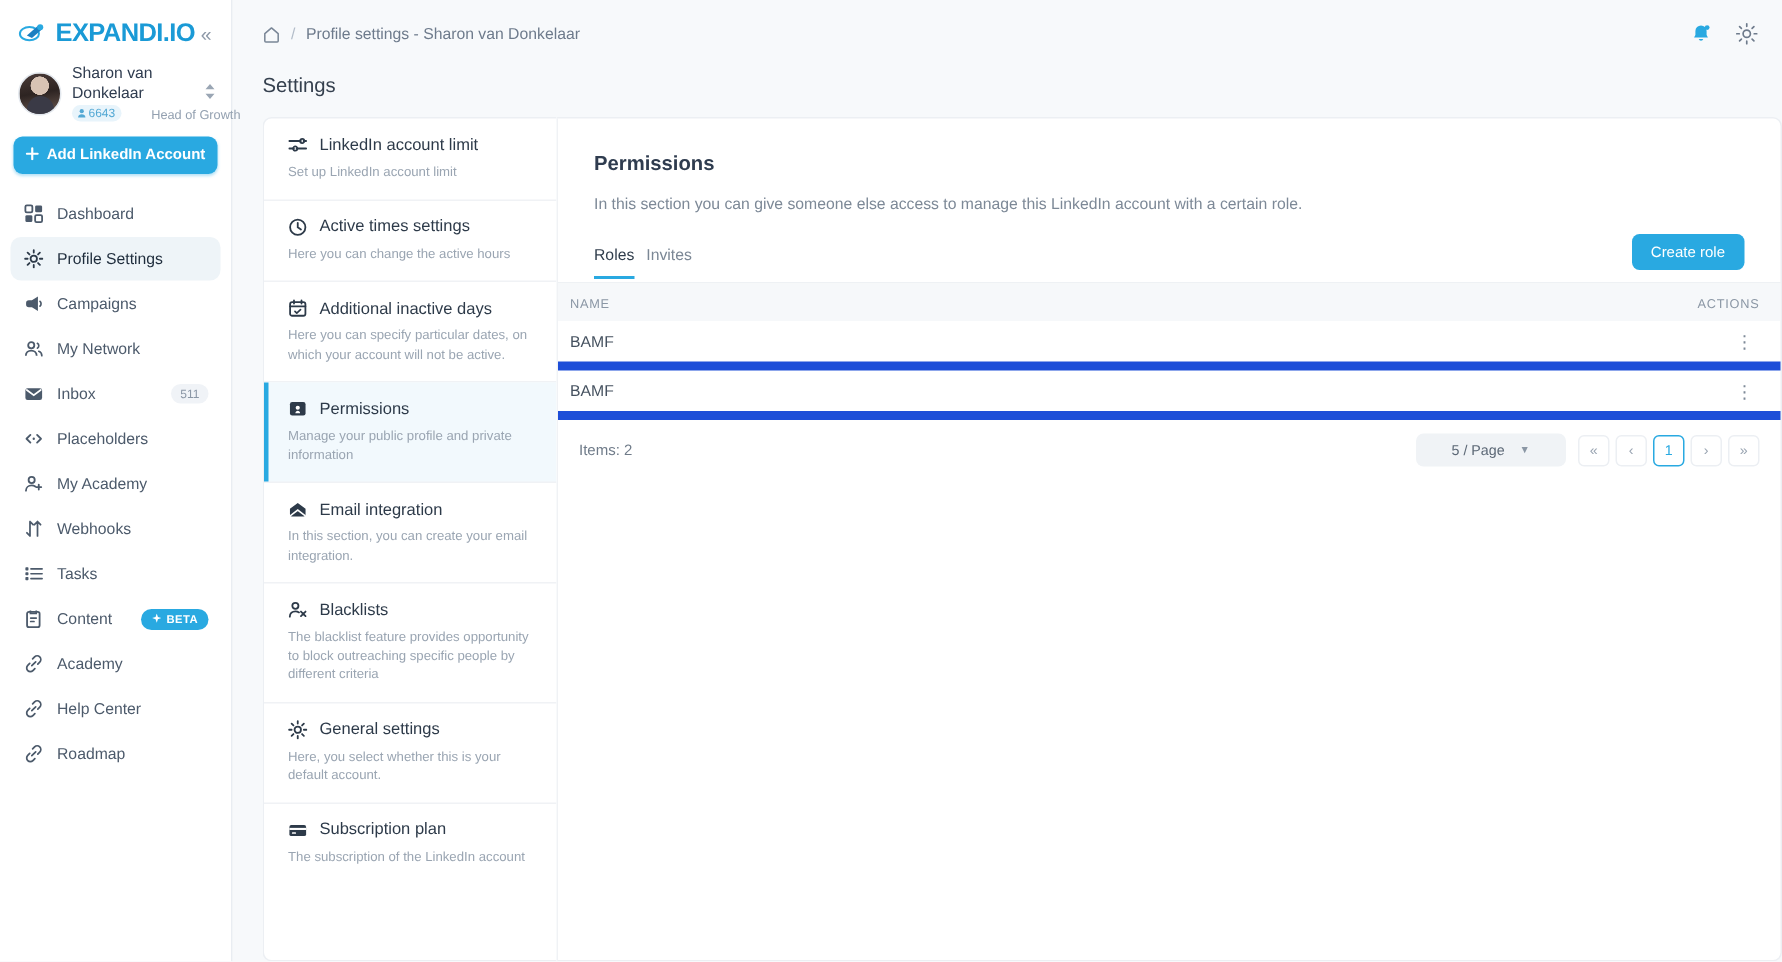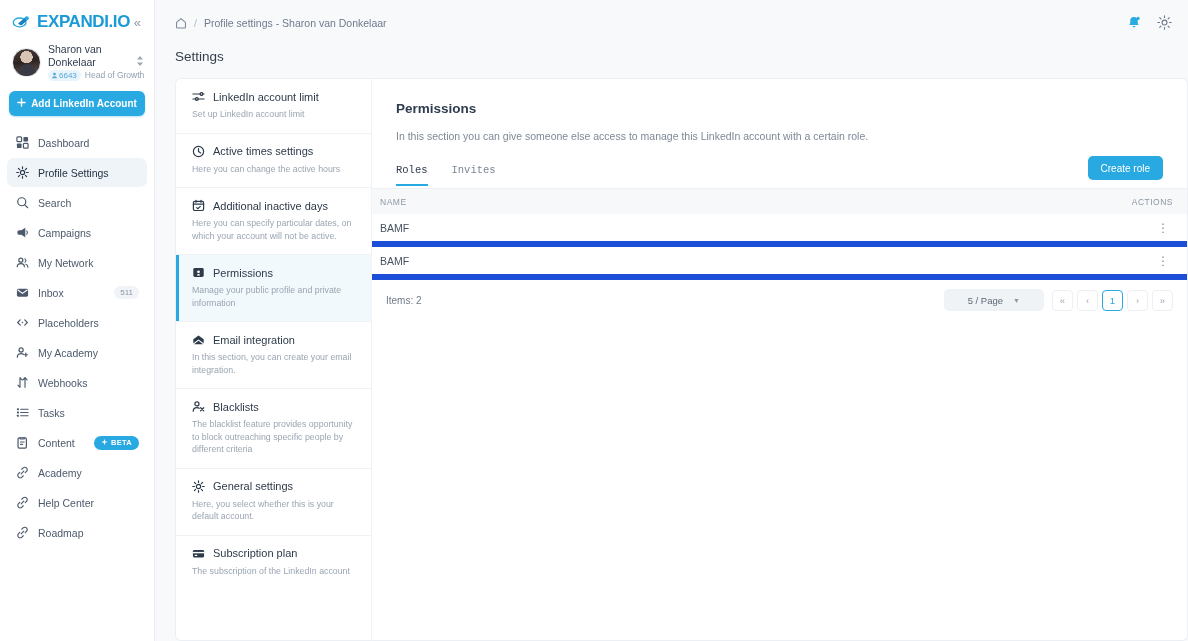--- a/index.html
+++ b/index.html
@@ -50,21 +50,21 @@
   }
   .avatar::after{
     content:""; position:absolute; left:50%; top:58%;
     width:18px; height:16px; transform:translateX(-50%);
     background:#3a3a46; border-radius: 9px 9px 0 0;
   }
   .profile-mid { flex: 1 1 auto; min-width: 0; }
   .profile-name {
     font-size: 10.5px; line-height: 13px; color: #2f3c4f; font-weight: 400;
   }
-  .profile-meta { display: flex; align-items: flex-start; gap: 4px; margin-top: 1px; }
+  .profile-meta { display: flex; align-items: center; gap: 20px; margin-top: 1px; }
   .profile-badge {
     display: inline-flex; align-items: center; gap: 1px;
     background: #e8f4fb; color: #53a8d4;
     font-size: 8px; border-radius: 7px; padding: 1px 4px 1px 3px;
     white-space: nowrap;
   }
   .profile-role { font-size: 8.5px; color: #93a0b0; white-space: nowrap; }
   .profile-caret { color: #9aa6b4; font-size: 9px; line-height: 1; }
 
   .add-account {
@@ -150,21 +150,21 @@
     flex: 1 1 auto; min-width: 0;
     background: #fff; border-radius: 0 6px 6px 0;
     border: 1px solid #eceff3; border-left: 1px solid #f0f2f5;
     padding: 22px 0 0 0;
   }
   .main-inner { padding: 0 24px; }
   .perm-title { font-size: 13.5px; color: #2f3c4f; }
   .perm-sub { font-size: 10.5px; color: #7d8997; margin-top: 14px; }
 
   .tabs-row { display: flex; align-items: flex-end; margin-top: 14px; }
-  .tabs { display: flex; gap: 24px; font-family: Liberation Mono, monospace; }
+  .tabs { display: flex; gap: 8px; }
   .tab {
     font-size: 10.5px; color: #7b8795; padding-bottom: 8px;
     cursor: pointer; border-bottom: 2px solid transparent;
   }
   .tab.active { color: #303d4c; border-bottom-color: #29a9e1; }
   .tabs-spacer { flex: 1 1 auto; }
   .btn-create {
     background: #29a9e1; color: #fff; border: none; border-radius: 5px;
     height: 24px; padding: 0 13px; font-size: 10px; font-family: inherit;
     cursor: pointer; margin-bottom: 6px;
@@ -276,29 +276,20 @@
       <div class="nav-item active">
         <span class="nav-ico">
           <svg width="13" height="13" viewBox="0 0 14 14">
               <circle cx="7" cy="7" r="2.3" fill="none" stroke="#2d3a49" stroke-width="1.3"></circle>
               <path d="M7 .8v1.8M7 11.4v1.8M.8 7h1.8M11.4 7h1.8M2.6 2.6l1.3 1.3M10.1 10.1l1.3 1.3M11.4 2.6l-1.3 1.3M3.9 10.1l-1.3 1.3" stroke="#2d3a49" stroke-width="1.3" stroke-linecap="round"></path>
             </svg>
         </span>
         <span class="nav-label">Profile Settings</span>
       </div>
 
-      <div class="nav-item">
-        <span class="nav-ico">
-          <svg width="13" height="13" viewBox="0 0 14 14">
-              <circle cx="6.2" cy="6.2" r="4.3" fill="none" stroke="#4c5a6b" stroke-width="1.3"></circle>
-              <path d="M9.5 9.5L12.6 12.6" stroke="#4c5a6b" stroke-width="1.3" stroke-linecap="round"></path>
-            </svg>
-        </span>
-        <span class="nav-label">Search</span>
-      </div>
 
       <div class="nav-item">
         <span class="nav-ico">
           <svg width="13" height="13" viewBox="0 0 14 14">
               <path d="M3.5 4.5h2.2L10 1.8v10.4L5.7 9.5H3.5A2 2 0 0 1 1.5 7.5v-1a2 2 0 0 1 2-2z" fill="#4c5a6b"></path>
               <path d="M11.5 5.3a2.3 2.3 0 0 1 0 3.4" stroke="#4c5a6b" stroke-width="1.2" fill="none" stroke-linecap="round"></path>
             </svg>
         </span>
         <span class="nav-label">Campaigns</span>
       </div>

